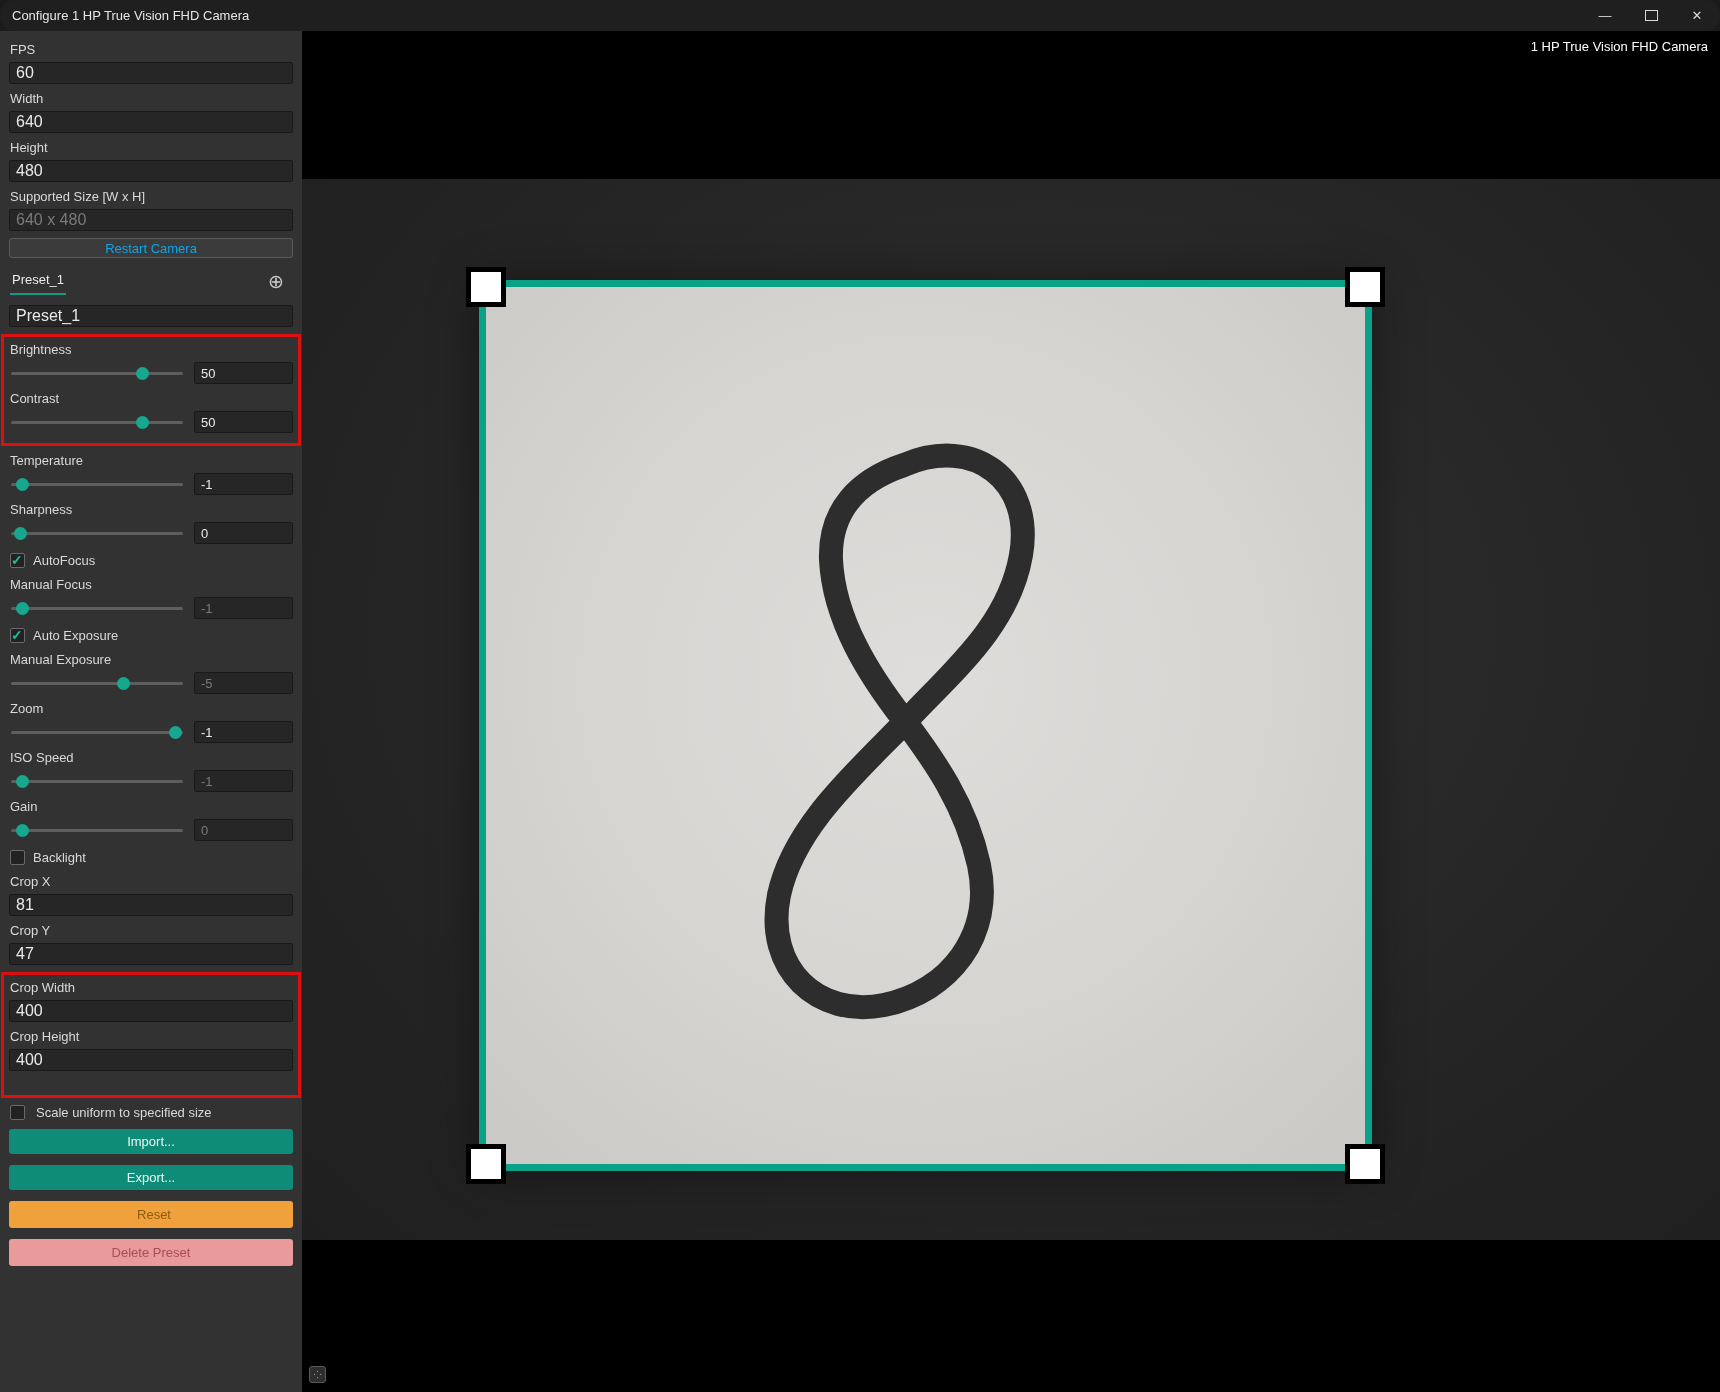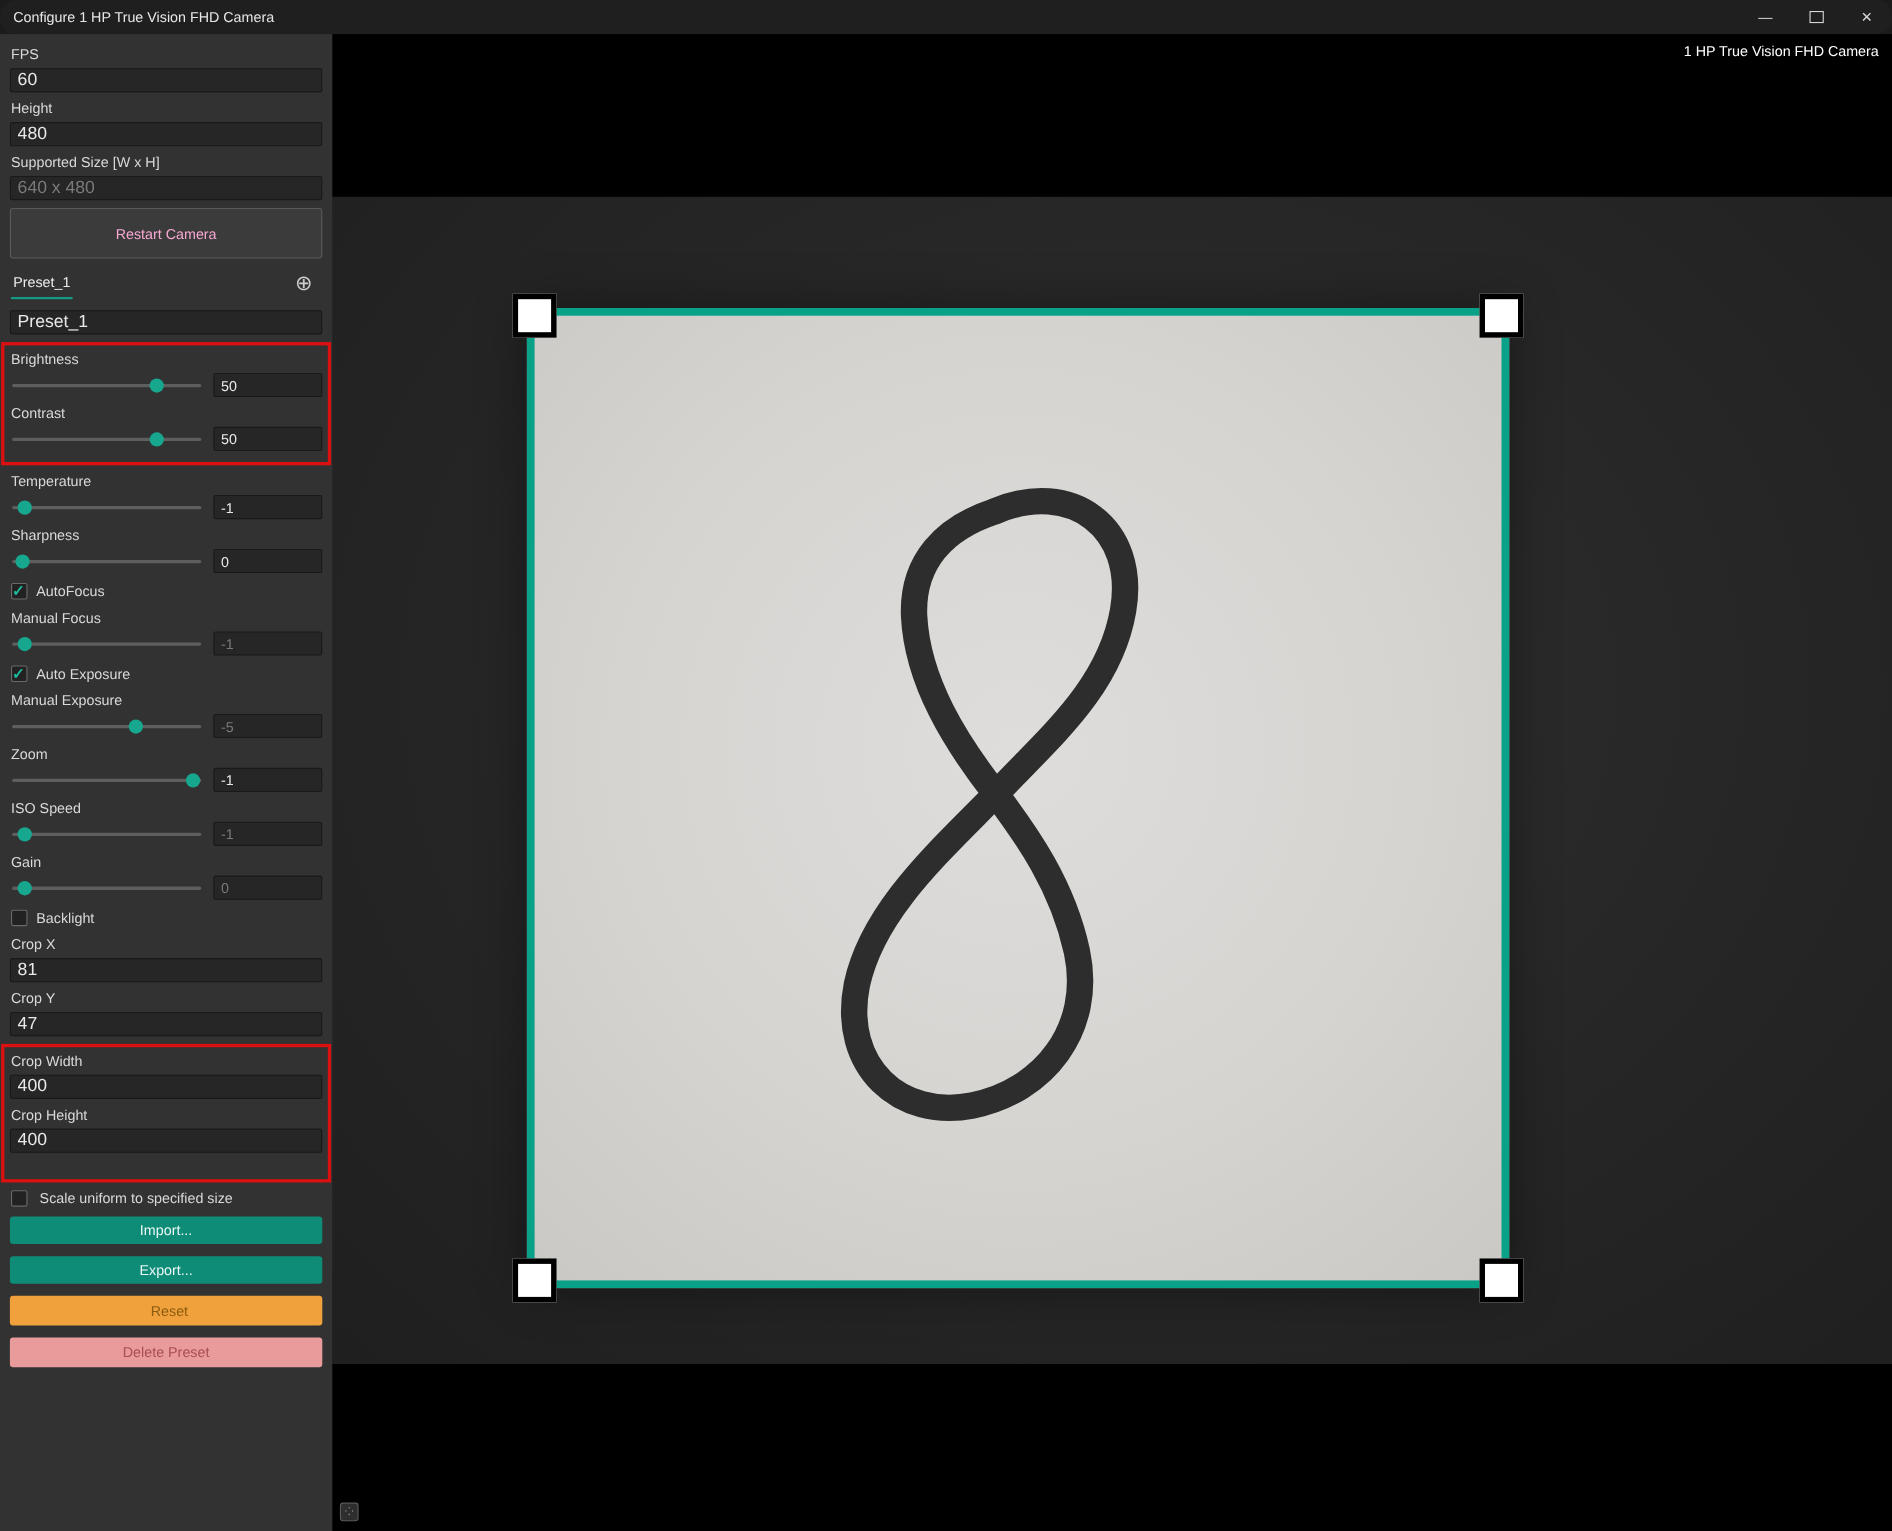--- a/index.html
+++ b/index.html
@@ -20,21 +20,21 @@
   .sidebar{position:absolute;left:0;top:31px;width:302px;bottom:0;background:#323232;
     box-sizing:border-box;padding:9px 9px 6px 9px;color:#d9d9d9;font-size:13px;z-index:20;}
   .lbl{margin:2px 0 4px 1px;line-height:16px;}
   .text-input{display:block;width:100%;box-sizing:border-box;height:22px;background:#262626;
     border:1px solid #191919;border-radius:2px;color:#e9e9e9;font-size:16px;padding:0 6px;
     font-family:"Liberation Sans",sans-serif;outline:none;}
   .text-input.dim{color:#7a7a7a;}
   .group{margin-bottom:7px;}
   .btn{display:block;width:100%;box-sizing:border-box;border:none;border-radius:3px;
     font-size:13px;font-family:"Liberation Sans",sans-serif;cursor:default;}
-  .restart{height:46px;background:#3b3b3b;border:1px solid #5a5a5a;color:#f9a8d4;margin:6px 0 10px 0;}
+  .restart{height:20px;background:#3b3b3b;border:1px solid #5a5a5a;color:#0ea5e9;margin:6px 0 10px 0;}
   .preset-row{display:flex;align-items:center;justify-content:space-between;margin:4px 1px 10px 1px;}
   .preset-tab{color:#ececec;padding:4px 2px 6px 2px;border-bottom:2px solid #129a84;}
   .add-preset{color:#cccccc;font-size:19px;line-height:19px;padding-right:8px;}
   
   .slider-row{display:flex;align-items:center;gap:9px;height:22px;}
   .slider{position:relative;flex:1;height:17px;}
   .slider .track{position:absolute;left:2px;right:2px;top:7px;height:3px;background:#5e5e5e;border-radius:2px;}
   .slider .handle{position:absolute;top:2px;width:13px;height:13px;border-radius:50%;
     background:#17a78e;left:calc((100% - 13px) * var(--p,0) / 100);}
   .val{width:99px;flex:0 0 99px;box-sizing:border-box;height:22px;background:#262626;
@@ -91,20 +91,24 @@
   </div>
 </div>
 
 <div class="sidebar">
 
   <div class="group">
     <div class="lbl">FPS</div>
     <input class="text-input" value="60" style="">
   </div>
 
+  <div class="group">
+    <div class="lbl">Width</div>
+    <input class="text-input" value="640" style="">
+  </div>
 
   <div class="group">
     <div class="lbl">Height</div>
     <input class="text-input" value="480" style="">
   </div>
 
   <div class="group">
     <div class="lbl">Supported Size [W x H]</div>
     <input class="text-input dim" value="640 x 480" style="">
   </div>

